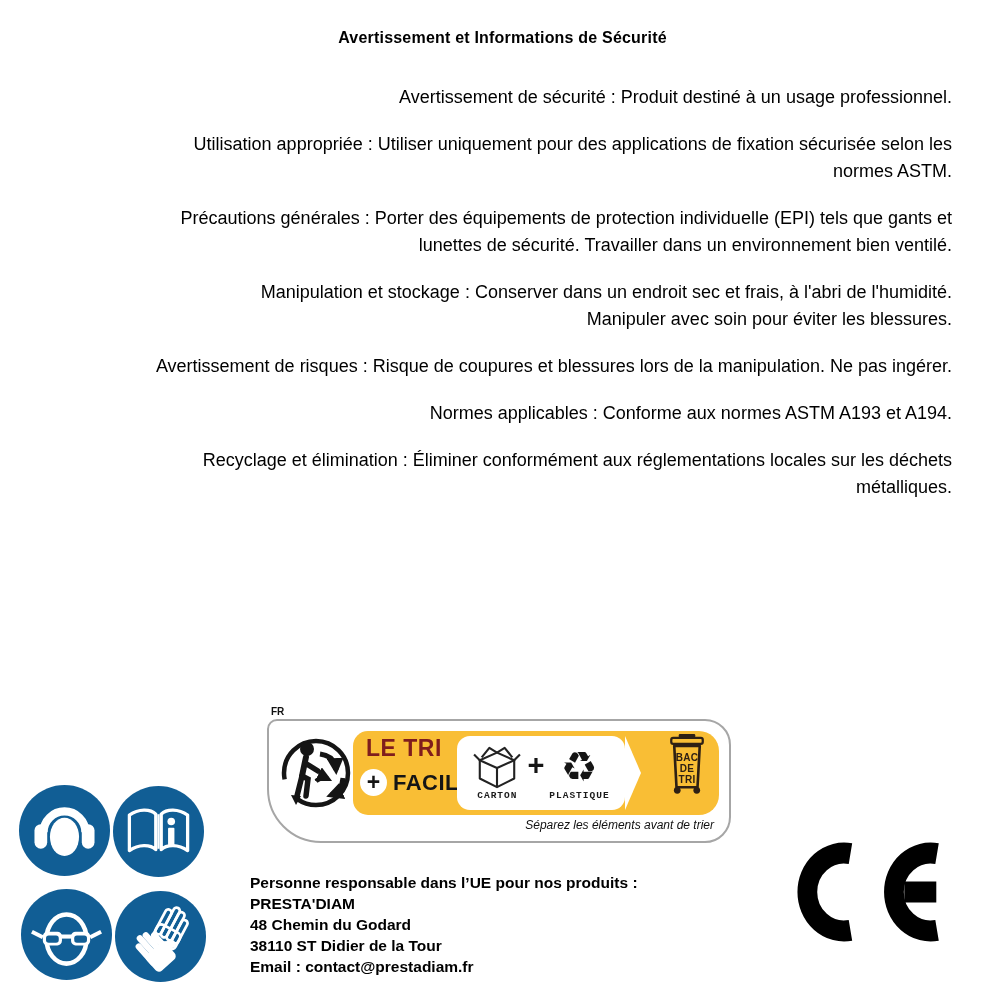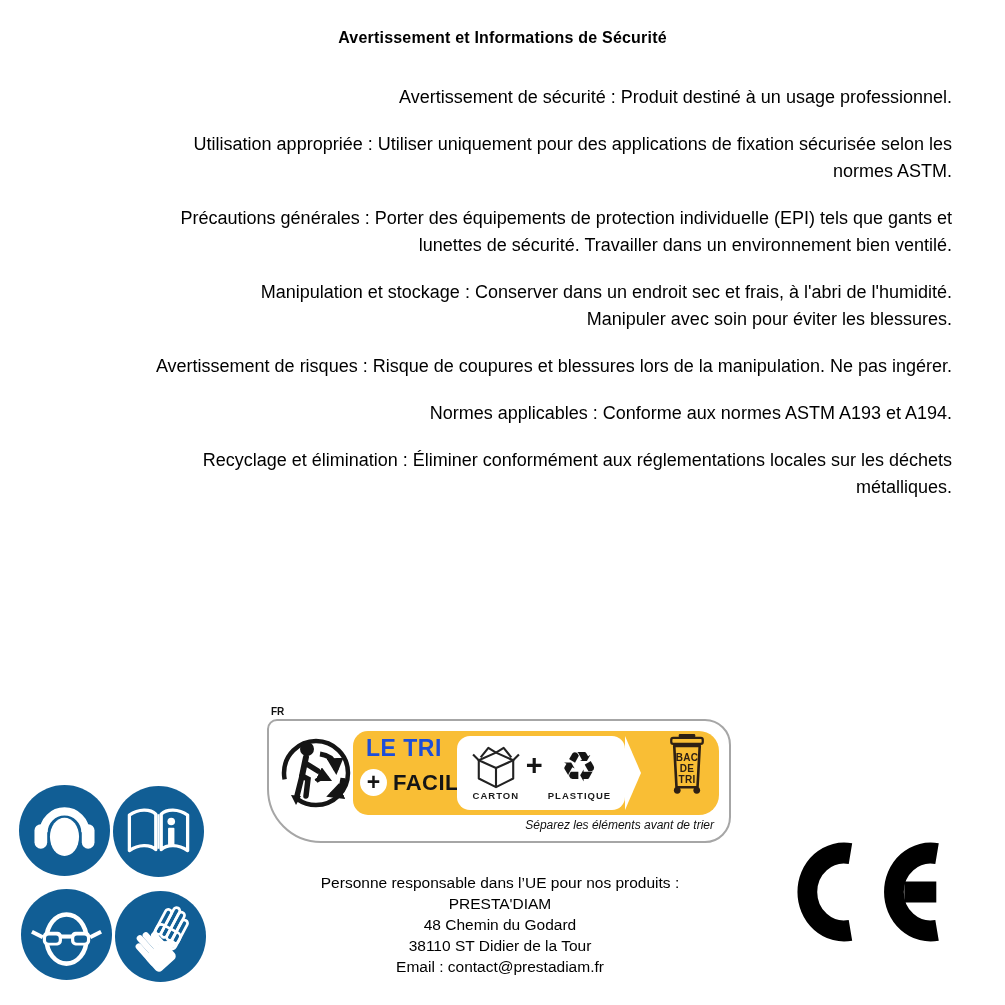--- a/index.html
+++ b/index.html
@@ -24,45 +24,45 @@
 
   
   .infotri{position:absolute;left:267px;top:706px;width:466px;}
   .fr-tag{font-size:10px;font-weight:bold;margin:0 0 2px 4px;color:#111;}
   .infotri-box{position:relative;width:464px;height:124px;background:#fff;box-sizing:border-box;
                border:2px solid #a6a6a6;border-radius:10px 26px 26px 54px;}
   .triman{position:absolute;left:11px;top:7px;width:72px;height:86px;}
   .band{position:absolute;left:84px;top:10px;width:366px;height:84px;background:#F9BE35;
         border-radius:15px 20px 20px 15px;}
   .letri-l1{position:absolute;left:13px;top:4px;font-size:23px;font-weight:800;
-            letter-spacing:.5px;color:#1d4ed8;}
+            letter-spacing:.5px;color:#7f1d1d;}
   .plus-circle{position:absolute;left:7px;top:38px;width:27px;height:27px;border-radius:50%;
                background:#fff;color:#151515;font-size:23px;font-weight:800;line-height:26px;
                text-align:center;}
   .letri-l2{position:absolute;left:40px;top:39px;font-size:22px;font-weight:800;
             letter-spacing:.5px;color:#151515;}
   .bubble{position:absolute;left:104px;top:5px;width:168px;height:74px;background:#fff;
           border-radius:13px;display:flex;align-items:center;justify-content:center;}
   .bubble::after{content:"";position:absolute;right:-16px;top:0;width:0;height:0;
                  border-top:37px solid transparent;border-bottom:37px solid transparent;
                  border-left:16px solid #fff;}
   .sort-item{display:flex;flex-direction:column;align-items:center;}
-  .sort-item .ilabel{font-size:9.5px;font-weight:bold;letter-spacing:1px;color:#1a1a1a;margin-top:1px;}
+  .sort-item .ilabel{font-size:9.5px;font-weight:bold;letter-spacing:1px;color:#1a1a1a;margin-top:1px;font-family:Liberation Mono, monospace;}
   .plus-sep{font-size:29px;font-weight:800;color:#151515;margin:0 5px;padding-bottom:16px;}
   .recy-glyph{font-family:"DejaVu Sans",sans-serif;font-size:41px;line-height:44px;color:#151515;}
   .bin{position:absolute;left:308px;top:3px;width:52px;height:60px;}
   .bin svg{display:block;width:100%;height:100%;}
   .bin-text{position:absolute;left:0;right:0;top:18px;text-align:center;
             font-size:10px;font-weight:800;line-height:11px;color:#2E2014;letter-spacing:.3px;}
   .caption{position:absolute;right:15px;top:97px;font-style:italic;font-size:12px;
            font-weight:500;color:#111;}
 
   
-  .address{position:absolute;left:250px;top:872px;width:500px;text-align:center;
-           font-size:15.5px;font-weight:normal;line-height:21px;}
+  .address{position:absolute;left:250px;top:872px;width:500px;
+           font-size:15.5px;font-weight:bold;line-height:21px;}
 
   
   .ce-mark{position:absolute;left:797px;top:842px;width:144px;height:100px;}
 </style>
 </head>
 <body>
 
 <div class="page">
 
   <div class="title">Avertissement et Informations de Sécurité</div>

